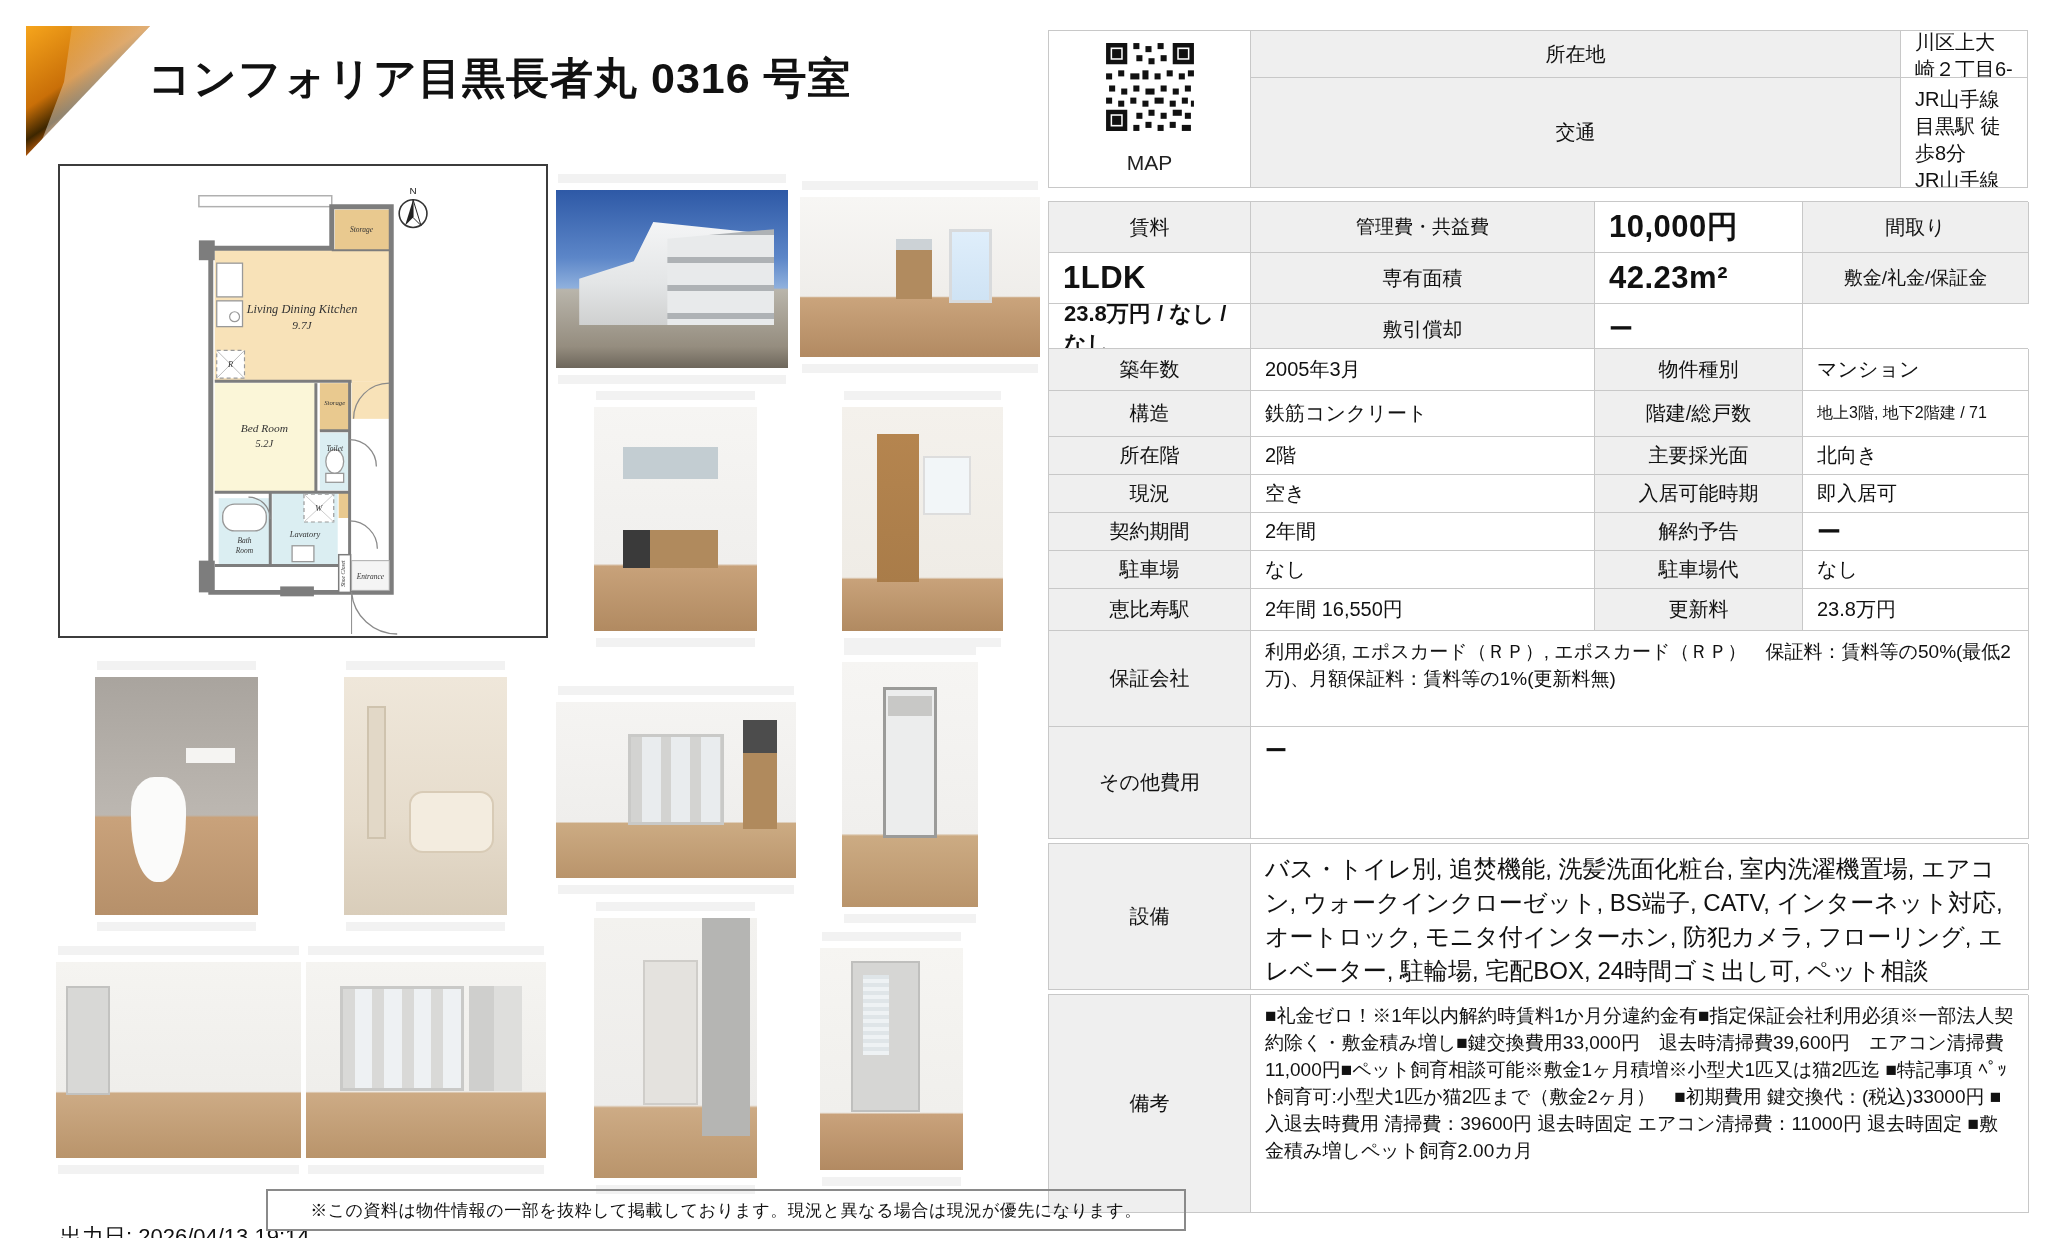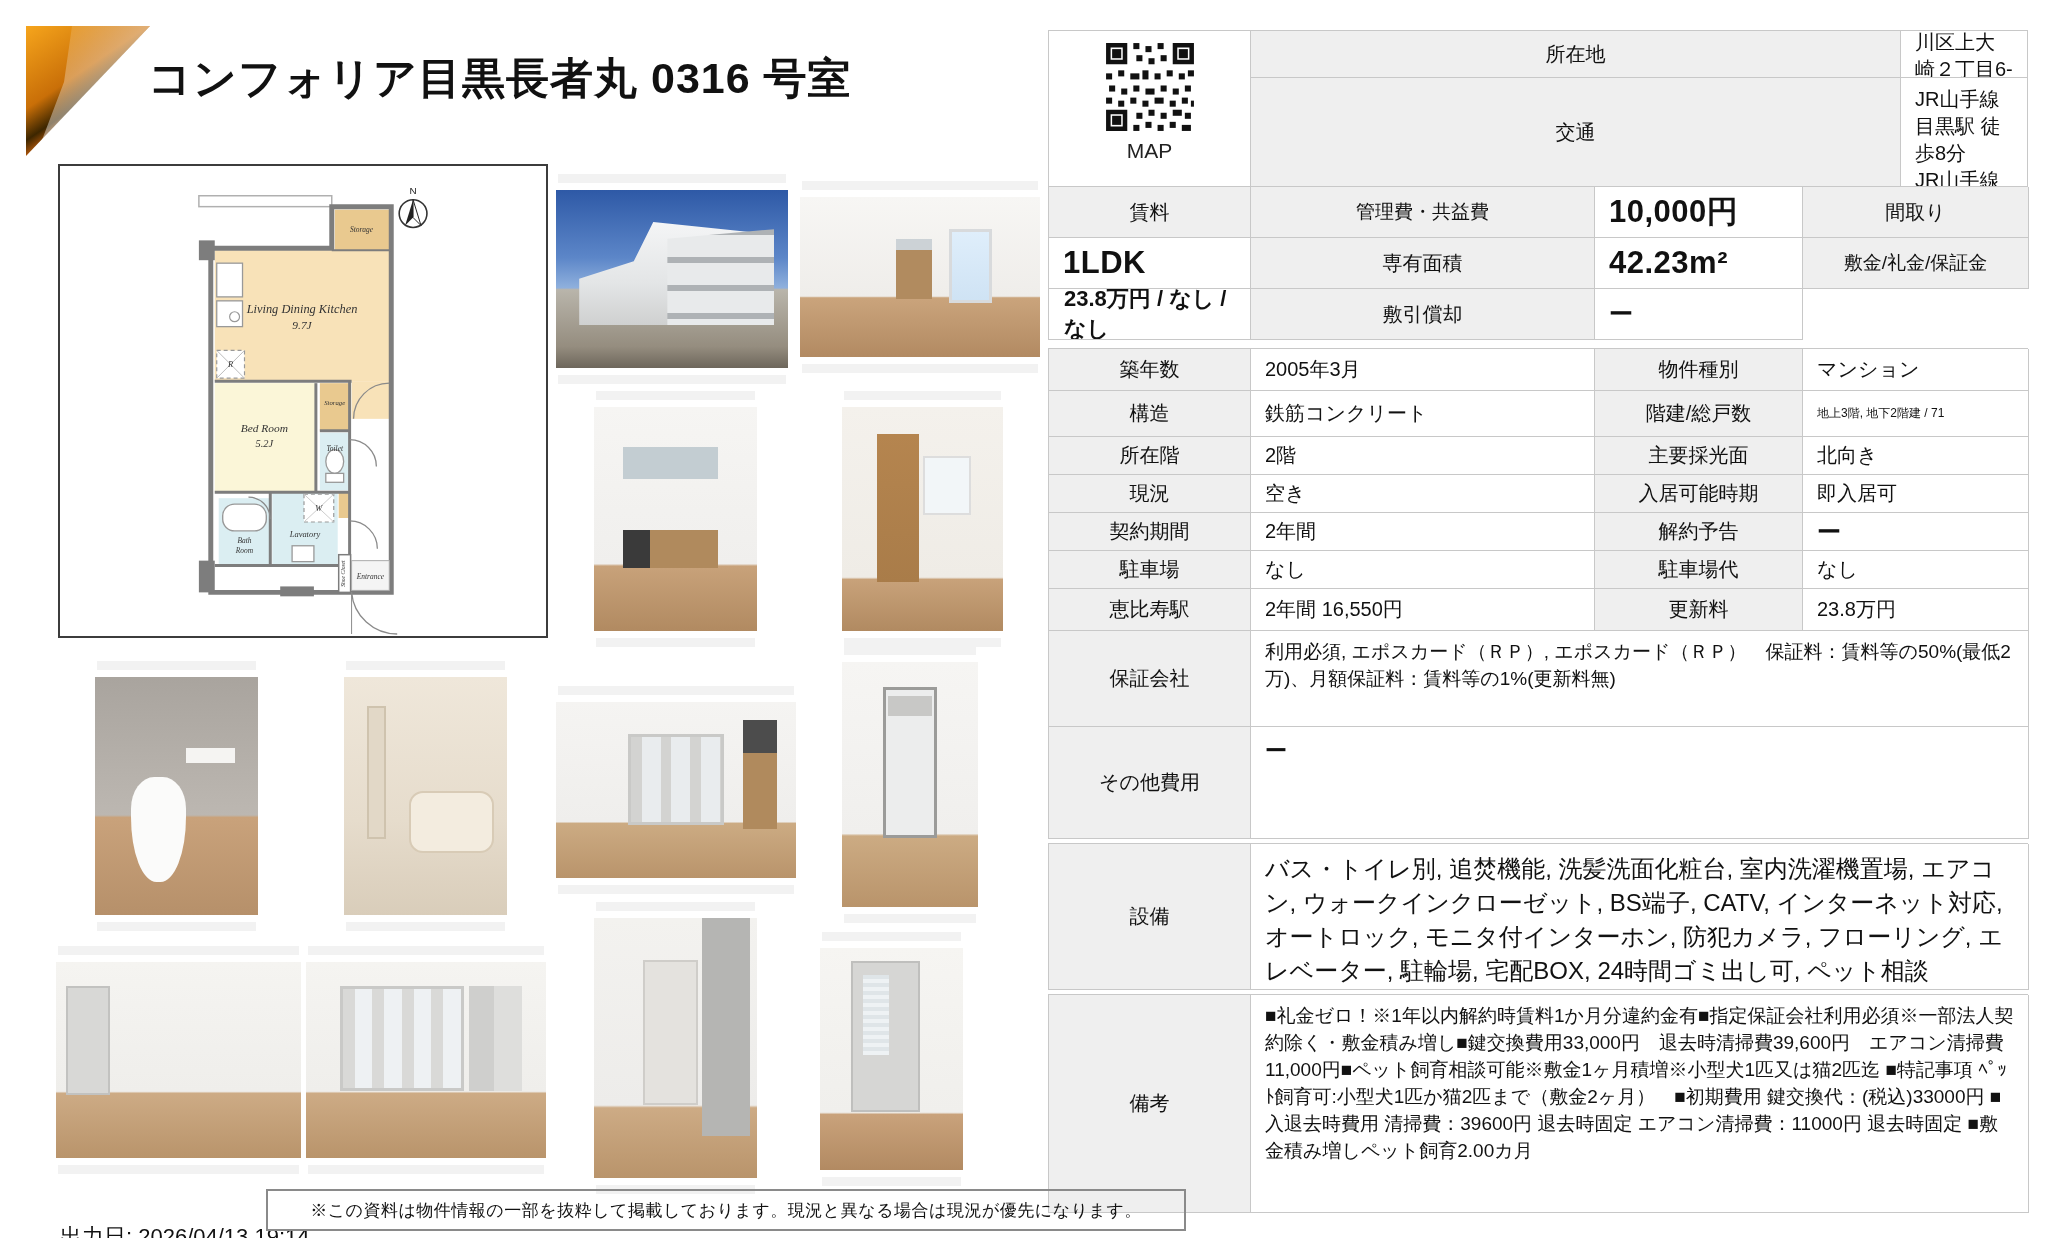--- a/index.html
+++ b/index.html
@@ -76,24 +76,24 @@
   .tsec{position:absolute;left:1048px;width:980px;border-top:1px solid #c8c8c8;border-left:1px solid #c8c8c8;
         box-sizing:border-box;background:#fff;}
   .trow{display:grid;}
   .cell{border-right:1px solid #c8c8c8;border-bottom:1px solid #c8c8c8;display:flex;align-items:center;
         box-sizing:border-box;overflow:hidden;}
   .lbl{background:#efefef;justify-content:center;font-size:20px;text-align:center;padding:8px 4px;}
   .val{padding:2px 14px;font-size:20px;}
   .big{font-size:31px;font-weight:bold;letter-spacing:0.5px;}
   .semibig{font-size:22px;font-weight:bold;padding-left:15px;}
   .dash{font-size:24px;font-weight:bold;}
-  .smalltxt{font-size:12px;}
+  .smalltxt{font-size:16px;}
   .longtxt{display:block;font-size:19px;line-height:1.42;padding:8px 14px;overflow-wrap:anywhere;}
   .qrcell{flex-direction:column;justify-content:flex-start;padding-top:6px;background:#fff;}
-  .maplbl{font-size:21px;color:#222;margin-top:2px;}
+  .maplbl{font-size:21px;color:#222;margin-top:14px;}
 
   
   .output-date{position:absolute;left:60px;top:1198px;font-size:22px;margin-top:24px;}
   .disclaimer{position:absolute;left:266px;top:1189px;width:920px;height:42px;border:2px solid #8a8a8a;
               box-sizing:border-box;display:flex;align-items:center;justify-content:center;
               font-size:17px;letter-spacing:0.5px;}
 </style>
 </head>
 <body>
 
@@ -313,21 +313,21 @@
       <div class="cell lbl">交通</div>
       <div class="cell val" style="align-items:flex-start;padding-top:8px">
         <div>
           <div>JR山手線 目黒駅 徒歩8分</div>
           <div>JR山手線 恵比寿駅 徒歩13分</div>
         </div>
       </div>
     </div>
   </div>
 
-  <div class="tsec" style="top:186px">
+  <div class="tsec" style="top:201px">
     <div class="trow" style="grid-template-columns:202px 344px 208px 226px;grid-auto-rows:51px">
       <div class="cell lbl">賃料</div>
       <div class="cell lbl" style="font-size:19px">管理費・共益費</div>
       <div class="cell val big">10,000円</div>
 
       <div class="cell lbl">間取り</div>
       <div class="cell val big">1LDK</div>
       <div class="cell lbl">専有面積</div>
       <div class="cell val big">42.23m²</div>
 

